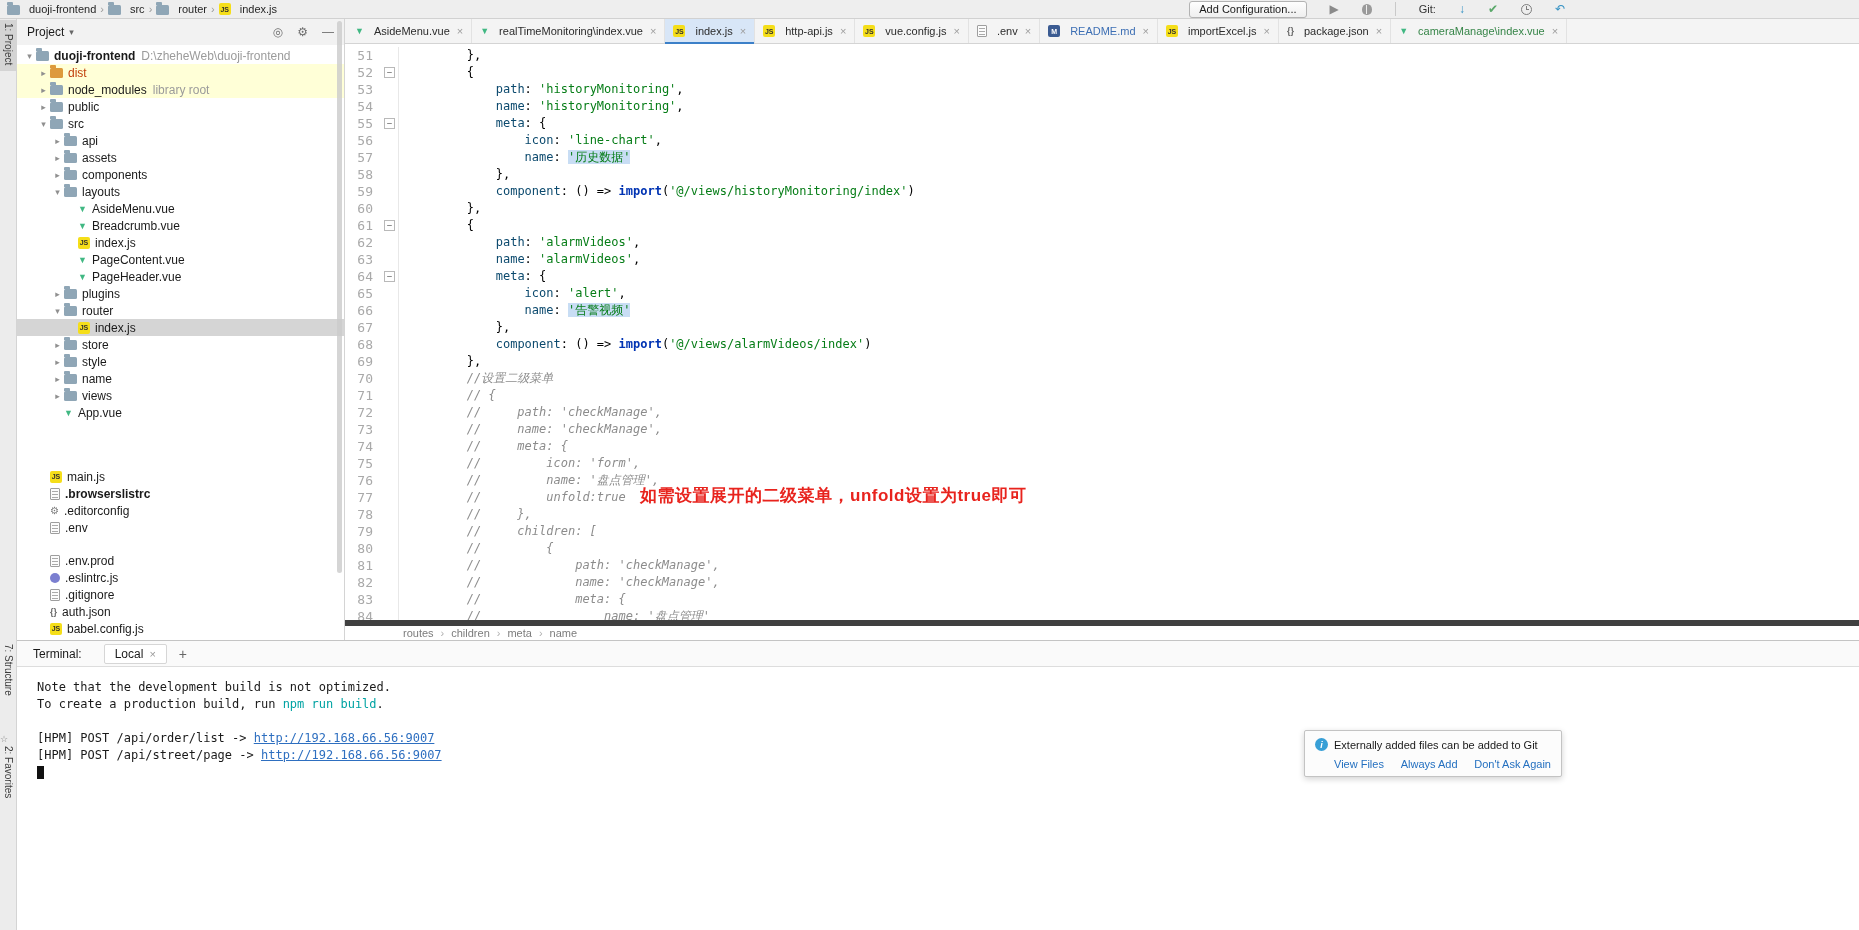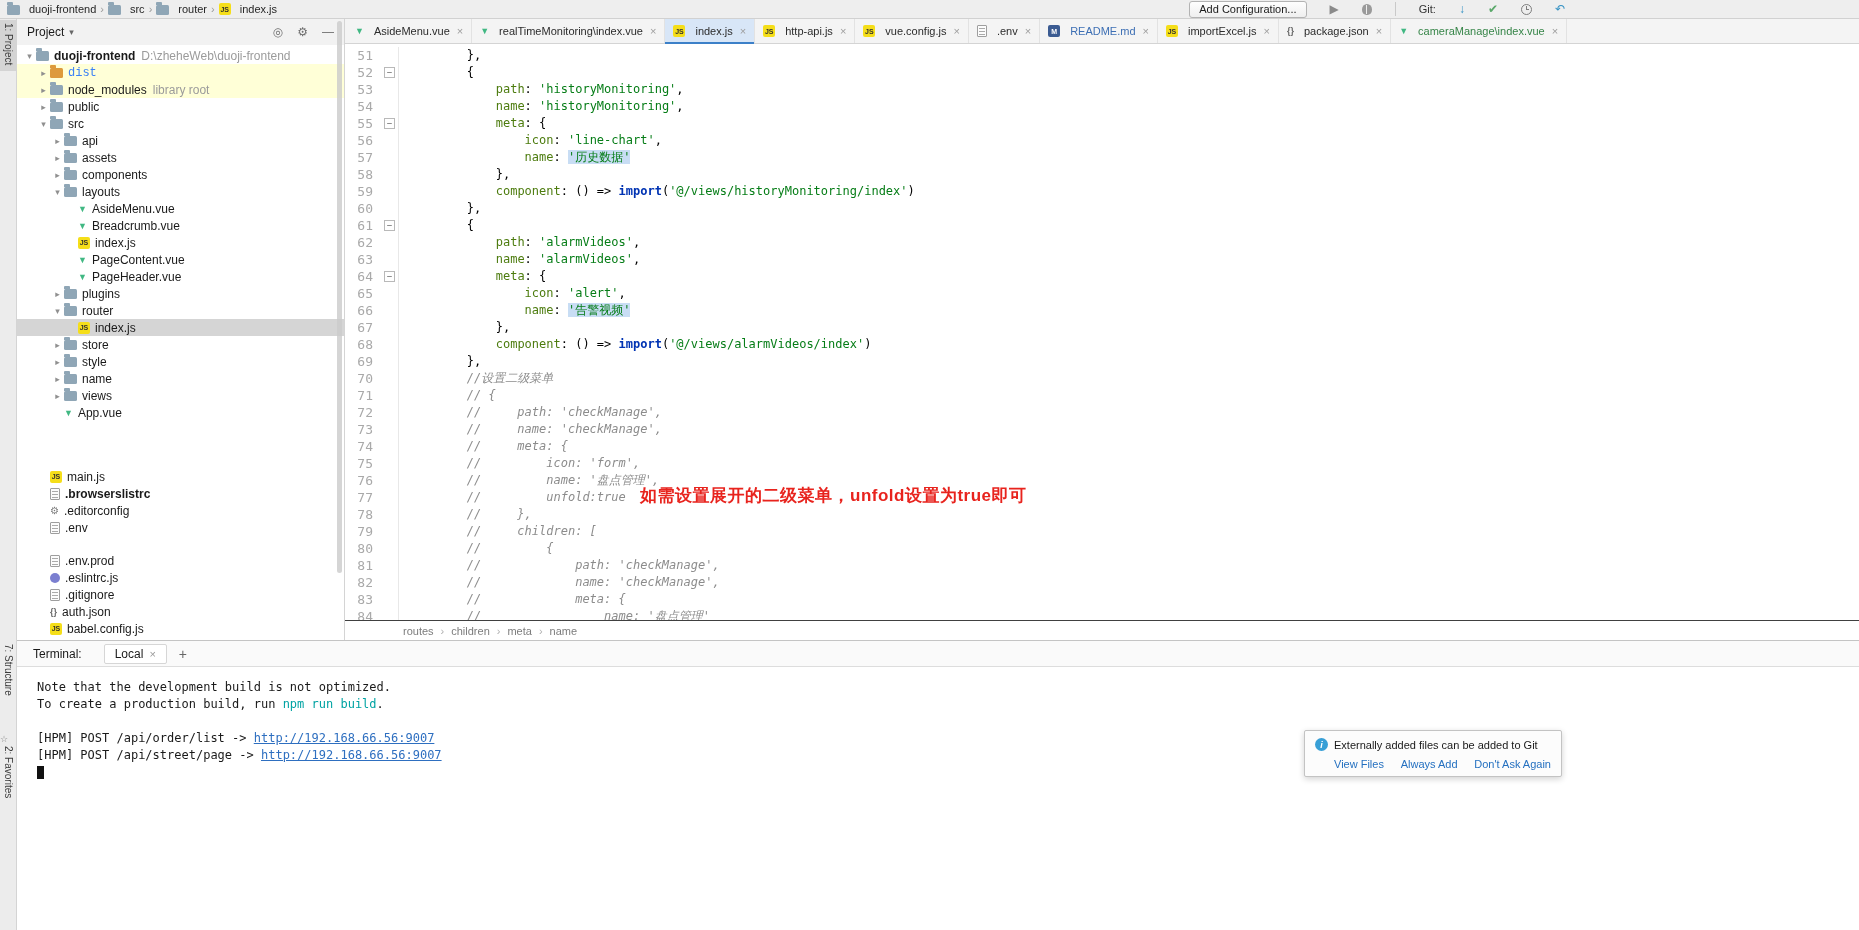--- a/index.html
+++ b/index.html
@@ -74,27 +74,27 @@
   .tab.active{background:#d8e6f7}
   .tab.active::after{content:"";position:absolute;left:0;right:0;bottom:-1px;height:2px;background:#3c80c8}
   .tab-close{color:#9d9d9d;font-size:11px;margin-left:2px}
   .code-wrap{flex:1;position:relative;overflow:hidden;background:#fff;font-family:"DejaVu Sans Mono",monospace;font-size:12px;line-height:17px;padding-top:3px}
   .cline{display:flex;height:17px}
   .lnum{width:36px;flex:none;text-align:right;padding-right:8px;color:#a9a9a9;font-size:13px}
   .fcol{width:18px;flex:none;border-right:1px solid #e8e8e8;position:relative}
   .fcol.has::after{content:"−";position:absolute;left:3px;top:3px;width:9px;height:9px;border:1px solid #b9b9b9;background:#fff;font-size:9px;line-height:8px;text-align:center;color:#6a6a6a}
   .ctext{white-space:pre;padding-left:10px}
   .tk-p{color:#000}
-  .tk-k{color:#4d7c0f}
+  .tk-k{color:#0c4a6e}
   .tk-s{color:#067d17}
   .tk-h{color:#067d17;background:#c8ddf4}
   .tk-w{color:#0033b3;font-weight:bold}
   .tk-c{color:#8c8c8c;font-style:italic}
   .annotation{position:absolute;left:295px;top:443px;color:#e8231d;font-size:17px;font-weight:600;letter-spacing:.5px;font-family:"Liberation Sans",sans-serif;white-space:nowrap}
-  .ed-crumbs{height:20px;flex:none;display:flex;align-items:center;gap:7px;padding-left:58px;font-size:11px;color:#7c7c7c;background:#fff;border-top:1px solid #404040}
+  .ed-crumbs{height:20px;flex:none;display:flex;align-items:center;gap:7px;padding-left:58px;font-size:11px;color:#7c7c7c;background:#fff;border-top:6px solid #404040}
   .edc-sep{color:#b0b0b0}
 
   
   .terminal{flex:1;background:#fff;border-top:1px solid #c4c4c4;position:relative;display:flex;flex-direction:column;min-height:0}
   .term-header{height:26px;flex:none;display:flex;align-items:center;background:#fafafa;border-bottom:1px solid #ddd;font-size:12px;padding-left:16px}
   .term-tab{display:flex;align-items:center;gap:6px;padding:2px 10px;background:#fff;border:1px solid #d6d6d6;border-radius:2px;margin-left:22px;cursor:default}
   .term-close{color:#999;font-size:11px}
   .term-add{color:#666;margin-left:12px;font-size:14px;cursor:default}
   .term-body{flex:1;font-family:"DejaVu Sans Mono",monospace;font-size:12px;line-height:17px;padding:12px 0 0 20px}
   .tl{height:17px;white-space:pre}
@@ -181,21 +181,21 @@
         <div class="tree" id="tree">
             <div class="trow" style="padding-left: 6px;">
               <span class="chev">▾</span>
               <span class="fi fi-folder"></span>
               <span class="tlabel" style="font-weight: bold;">duoji-frontend</span>
               <span class="thint">D:\zheheWeb\duoji-frontend</span>
             </div>
             <div class="trow excluded" style="padding-left: 20px;">
               <span class="chev">▸</span>
               <span class="fi fi-folder-excluded"></span>
-              <span class="tlabel" style="color: #3b82f6; font-family: Liberation Mono, monospace;">dist</span>
+              <span class="tlabel" style="color: #c2410c;">dist</span>
             </div>
             <div class="trow excluded" style="padding-left: 20px;">
               <span class="chev">▸</span>
               <span class="fi fi-folder"></span>
               <span class="tlabel">node_modules</span>
               <span class="thint">library root</span>
             </div>
             <div class="trow" style="padding-left: 20px;">
               <span class="chev">▸</span>
               <span class="fi fi-folder"></span>

